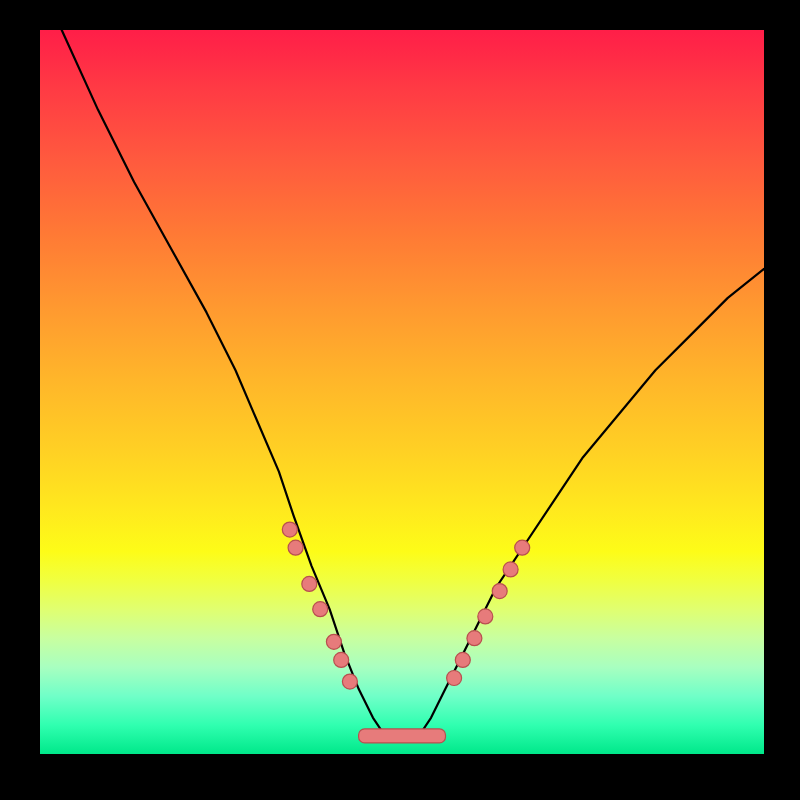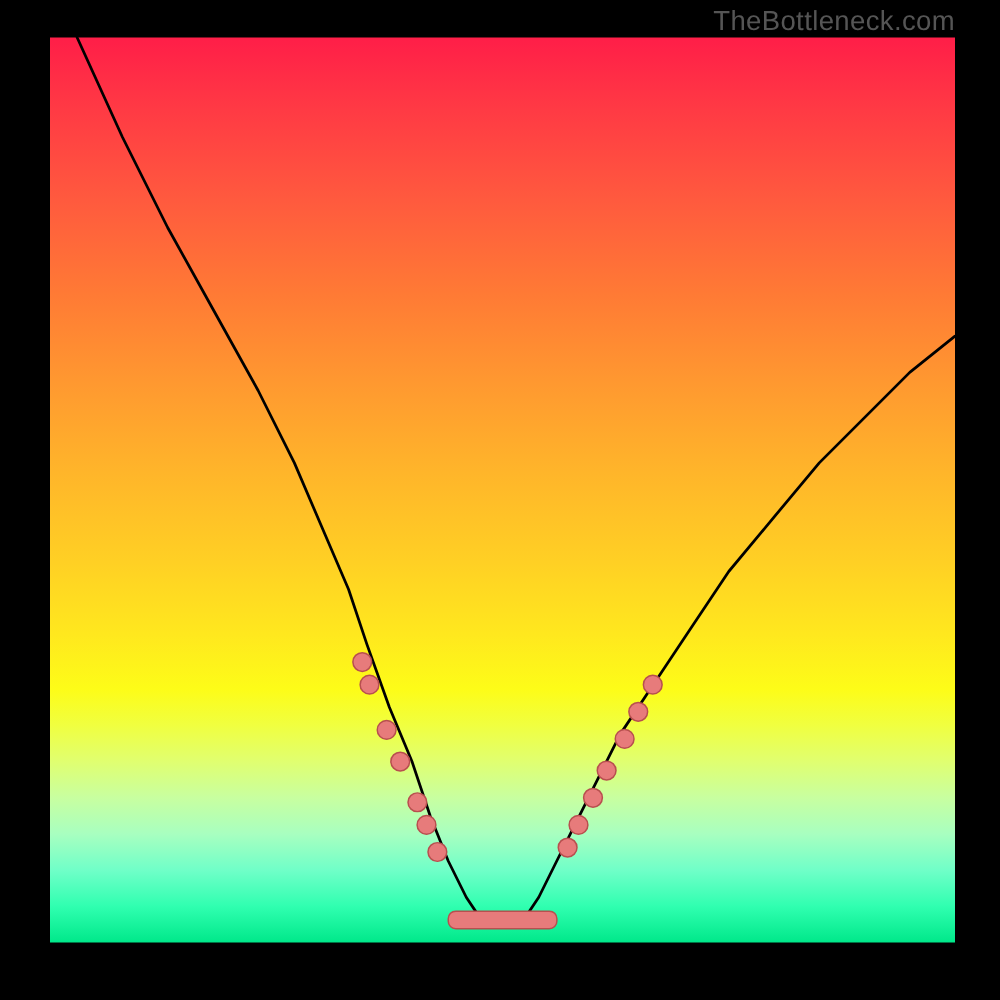--- a/index.html
+++ b/index.html
@@ -75,21 +75,20 @@
   .bar {
     fill: #e77b7b;
     stroke: #b84f4f;
     stroke-width: 1.2;
   }
 </style>
 </head>
 <body>
 
 <div class="outer">
-  <div class="watermark">TheBottleneck.com</div>
   <div class="plot">
     <svg viewBox="0 0 724 724">
       <path id="curve-path" class="curve" d="M21.7 0.0 L57.9 79.6 L94.1 152.0 L130.3 217.2 L166.5 282.4 L195.5 340.3 L217.2 391.0 L238.9 441.6 L253.4 485.1 L271.5 535.8 L289.6 579.2 L304.1 622.6 L318.6 658.8 L333.0 687.8 L347.5 709.5 L376.5 709.5 L391.0 687.8 L405.4 658.8 L419.9 629.9 L434.4 600.9 L456.1 557.5 L485.1 514.0 L514.0 470.6 L543.0 427.2 L579.2 383.7 L615.4 340.3 L651.6 304.1 L687.8 267.9 L724.0 238.9"></path>
       <g id="markers-left">
           <circle class="dot" cx="249.8" cy="499.6" r="7.5"></circle>
           <circle class="dot" cx="255.6" cy="517.7" r="7.5"></circle>
           <circle class="dot" cx="269.3" cy="553.9" r="7.5"></circle>
           <circle class="dot" cx="280.2" cy="579.2" r="7.5"></circle>
           <circle class="dot" cx="293.9" cy="611.8" r="7.5"></circle>
           <circle class="dot" cx="301.2" cy="629.9" r="7.5"></circle>

